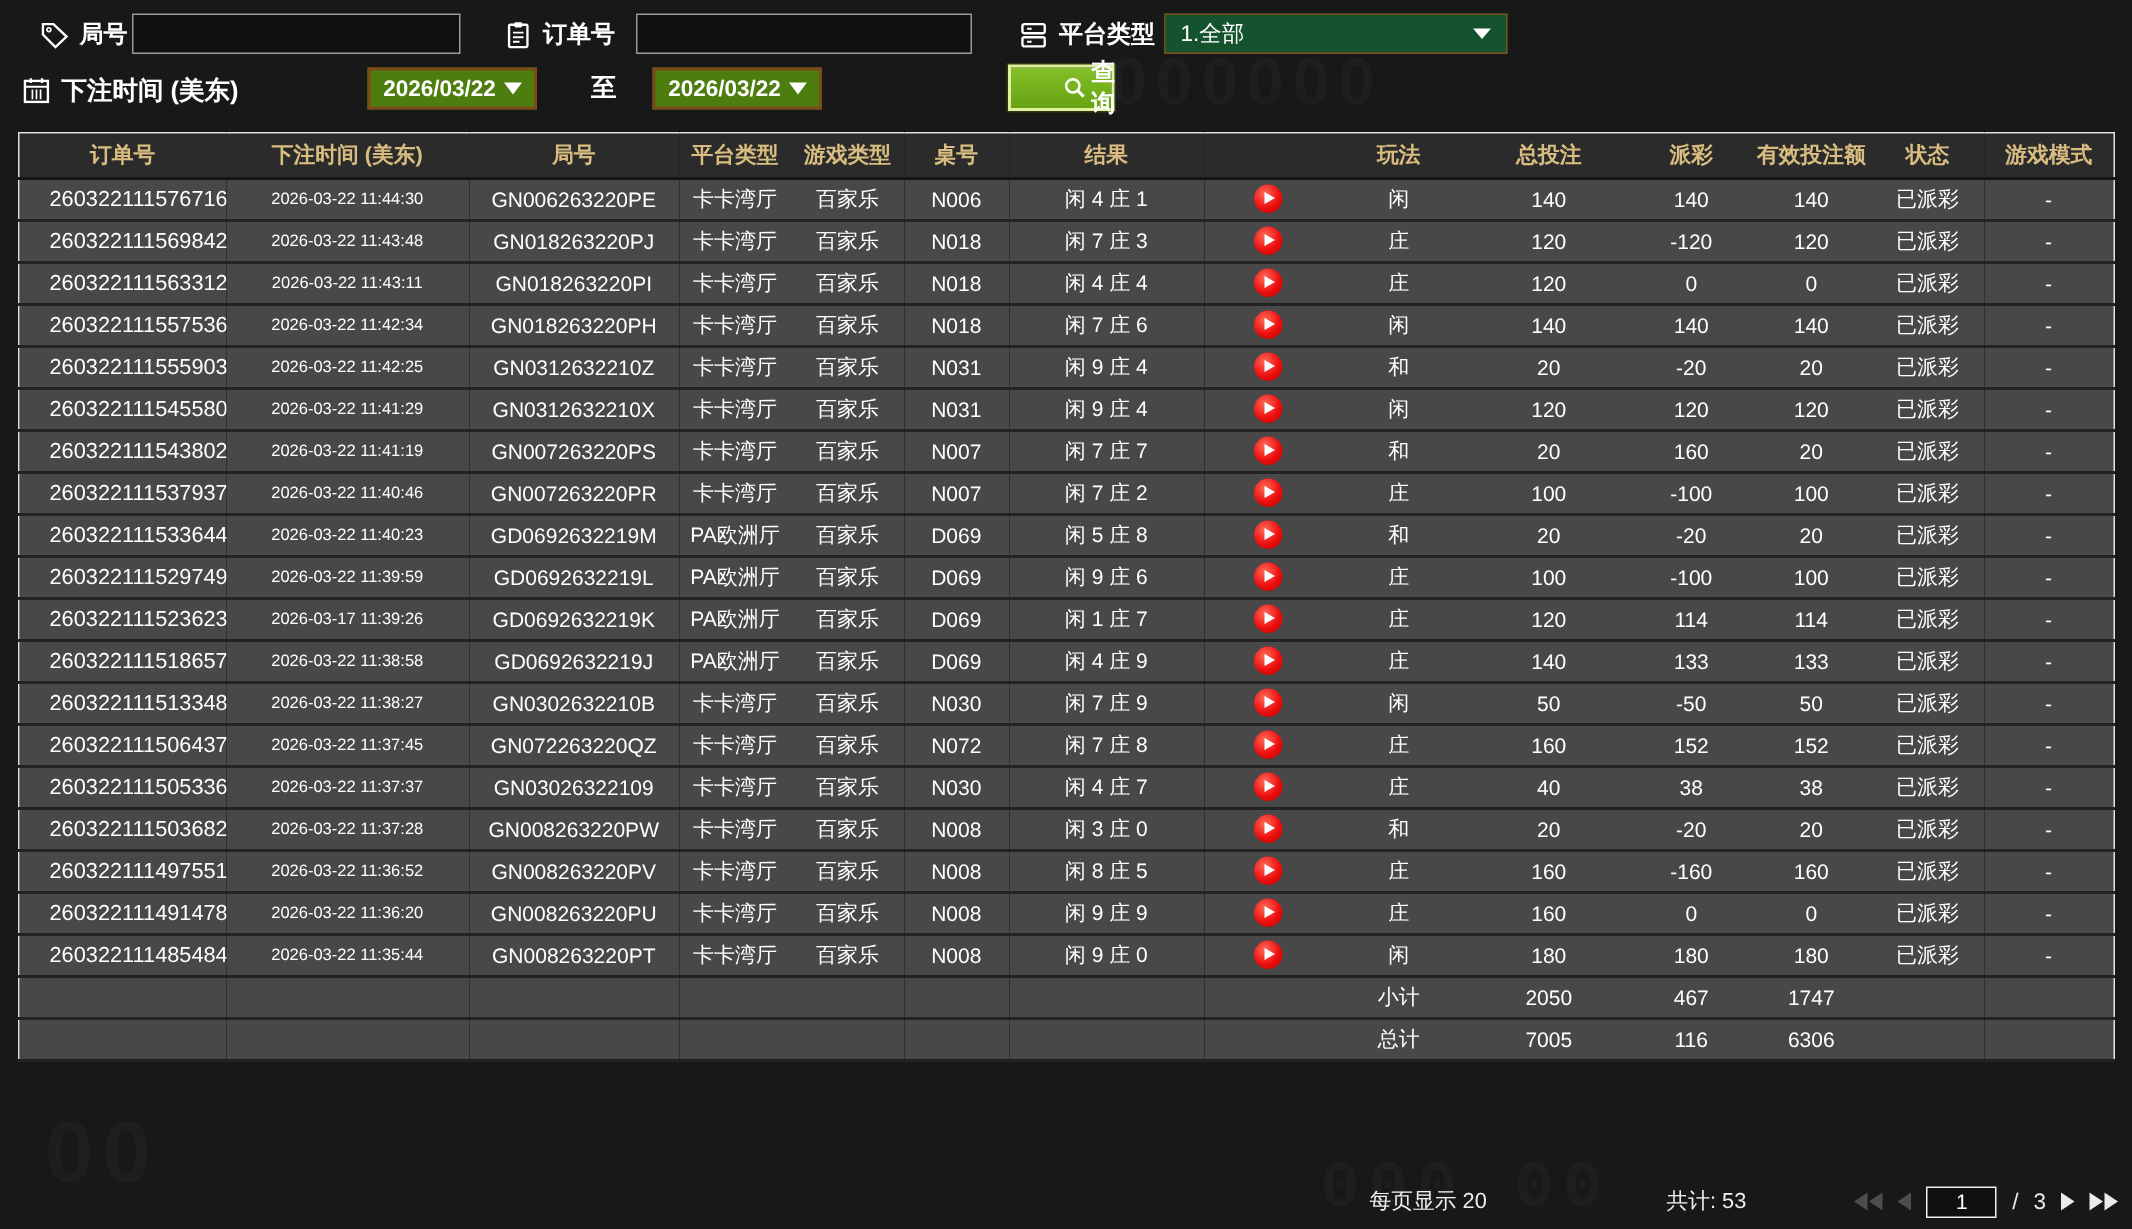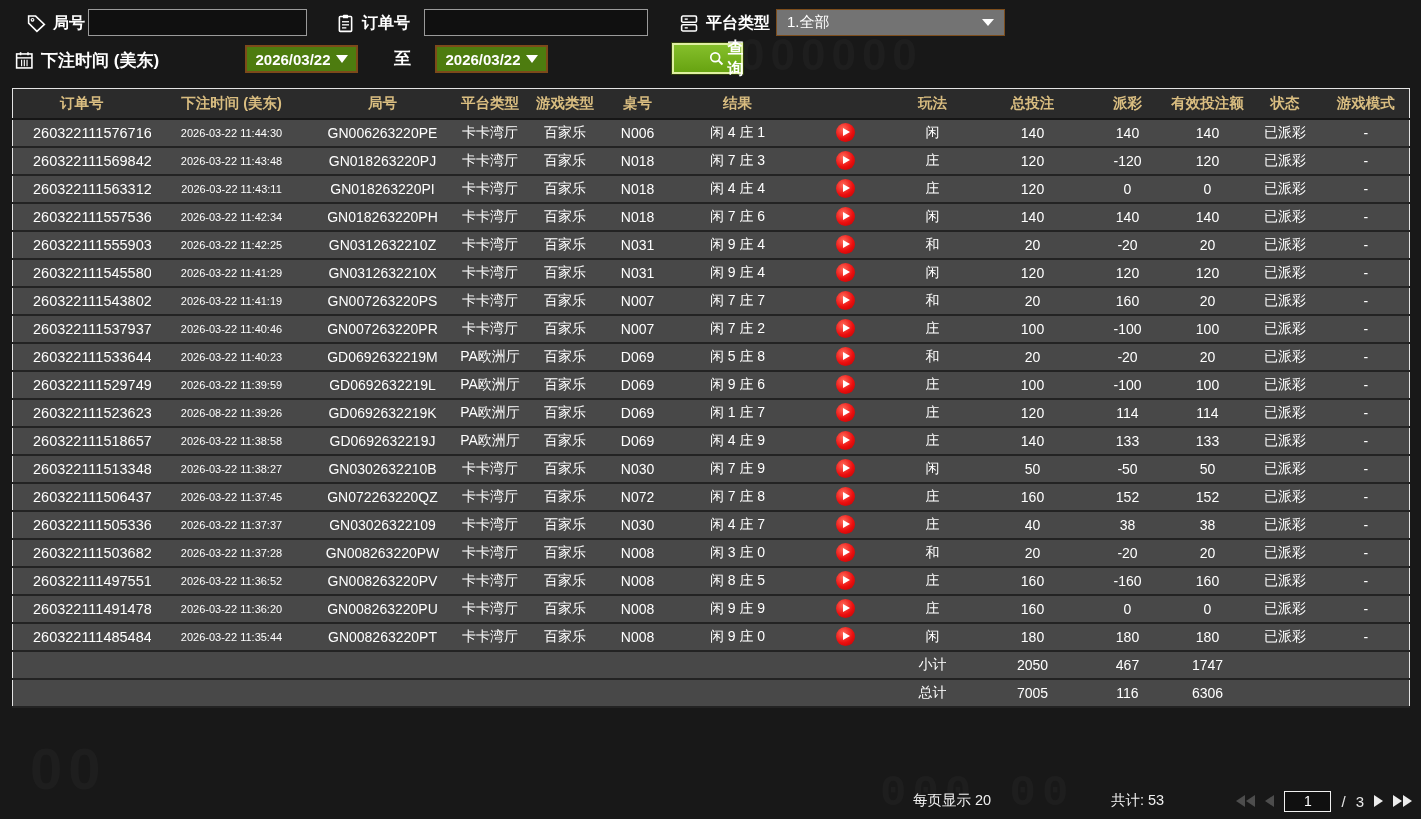--- a/index.html
+++ b/index.html
@@ -28,21 +28,21 @@
   }
   #f-round   { left:26px;  top:8px;  }
   #f-order   { left:335px; top:8px;  }
   #f-platform{ left:679px; top:8px;  }
   #f-time    { left:14px;  top:45px; }
   #round-input { position:absolute; left:88px;  top:9px;  width:219px; }
   #order-input { position:absolute; left:424px; top:9px;  width:224px; }
 
   .select {
     position:absolute; left:776px; top:9px; width:229px; height:27px;
-    background:#737373; border:1px solid #7d4e1d;
+    background:#14532d; border:1px solid #7d4e1d;
     display:flex; align-items:center; padding:0 10px; cursor:pointer;
   }
   .select-text { font-size:15px; color:#fff; flex:1; }
   .caret-down { width:0; height:0; border-left:6px solid transparent; border-right:6px solid transparent; border-top:7px solid #fff; }
 
   .datebtn {
     position:absolute; top:45px; width:113px; height:28px;
     background:#4d7c0f; border:2px solid #7d4a1a;
     display:flex; align-items:center; justify-content:center; gap:5px;
     font-weight:bold; font-size:15px; color:#fff; cursor:pointer;
@@ -394,21 +394,21 @@
         <td class="col-video"><span class="playbtn"><span class="playtri"></span></span></td>
         <td class="col-play">庄</td>
         <td class="col-total_bet">100</td>
         <td class="col-payout neg">-100</td>
         <td class="col-valid_bet">100</td>
         <td class="col-status status-paid">已派彩</td>
         <td class="col-mode mode">-</td>
       </tr>
       <tr>
         <td class="col-order_no">260322111523623</td>
-        <td class="col-bet_time">2026-08-22 11:39:26</td>
+        <td class="col-bet_time">2026-03-17 11:39:26</td>
         <td class="col-round_no">GD0692632219K</td>
         <td class="col-platform">PA欧洲厅</td>
         <td class="col-game_type">百家乐</td>
         <td class="col-table_no">D069</td>
         <td class="col-result">闲 1 庄 7</td>
         <td class="col-video"><span class="playbtn"><span class="playtri"></span></span></td>
         <td class="col-play">庄</td>
         <td class="col-total_bet">120</td>
         <td class="col-payout pos">114</td>
         <td class="col-valid_bet">114</td>

